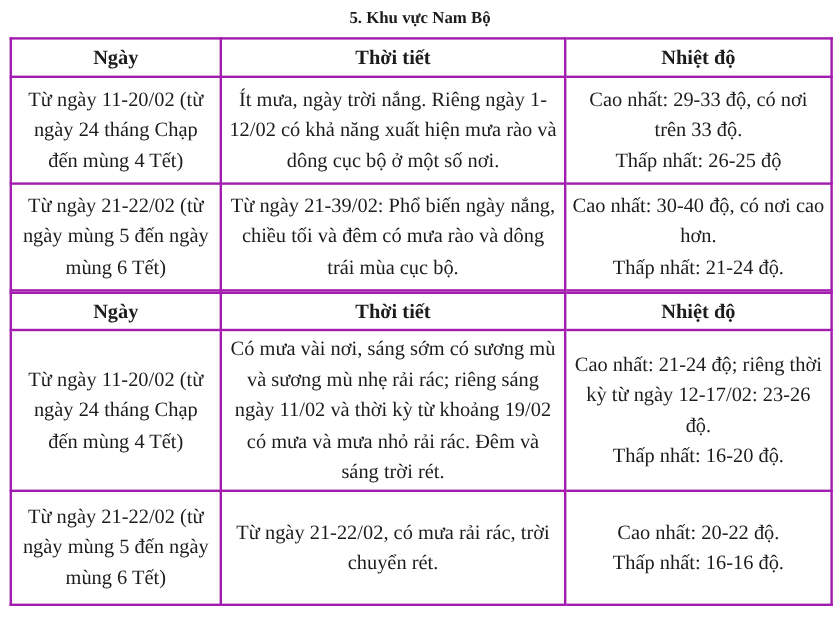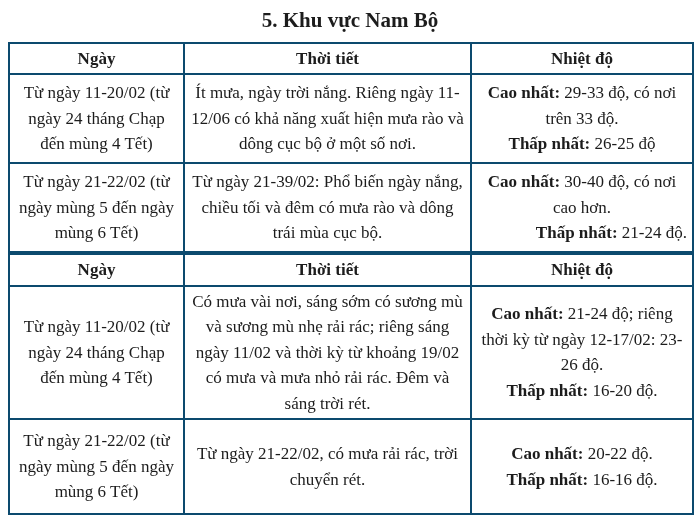--- a/index.html
+++ b/index.html
@@ -4,43 +4,43 @@
 <style>
   html,body { margin:0; padding:0; }
   body {
     width:700px; height:519px; overflow:hidden;
     background:#ffffff; color:#1c1c1c;
     font-family:"Liberation Serif","DejaVu Serif",serif;
     font-size:17px; line-height:1.5;
   }
   .page { padding:3px 8px 0 8px; }
   .section-title {
-    text-align:center; font-weight:bold; font-size:21px;
+    text-align:center; font-weight:bold; font-size:14px;
     margin:2px 0 5px 0;
   }
   table {
     width:684px; border-collapse:collapse; table-layout:fixed;
   }
   col.c-day { width:175px; }
   col.c-weather { width:287px; }
   col.c-temp { width:222px; }
   th, td {
-    border:2px solid #0c4a6e;
+    border:2px solid #a21caf;
     padding:2px 5px;
     text-align:center; vertical-align:middle;
     font-weight:normal;
   }
   th { font-weight:bold; height:24px; }
   .t1 .r1 td { height:83px; }
   .t1 .r2 td { height:83px; }
   .t2 .r1 td { height:121px; }
   .t2 .r2 td { height:89px; }
   .temp p { margin:0; }
-  .temp .b { font-weight:bold; }
-  .flush-left { text-align:right; }
+  .temp .b { font-weight:normal; }
+  .flush-left { text-align:center; }
 </style>
 </head>
 <body>
 
 <div class="page">
 
   <div class="section-title">5. Khu vực Nam Bộ</div>
 
   <table class="t1">
     <colgroup>
@@ -49,21 +49,21 @@
         <col class="c-temp">
       </colgroup>
     <tbody>
         <tr>
       <th>Ngày</th>
       <th>Thời tiết</th>
       <th>Nhiệt độ</th>
     </tr>
     <tr class="r1">
       <td>Từ ngày 11-20/02 (từ ngày 24 tháng Chạp đến mùng 4 Tết)</td>
-      <td>Ít mưa, ngày trời nắng. Riêng ngày 11-12/06 có khả năng xuất hiện mưa rào và dông cục bộ ở một số nơi.</td>
+      <td>Ít mưa, ngày trời nắng. Riêng ngày 1-12/02 có khả năng xuất hiện mưa rào và dông cục bộ ở một số nơi.</td>
       <td class="temp">
         <p><span class="b">Cao nhất:</span><span> 29-33 độ, có nơi trên 33 độ.</span></p>
         <p><span class="b">Thấp nhất:</span><span> 26-25 độ</span></p>
       </td>
     </tr>
     <tr class="r2">
       <td>Từ ngày 21-22/02 (từ ngày mùng 5 đến ngày mùng 6 Tết)</td>
       <td>Từ ngày 21-39/02: Phổ biến ngày nắng, chiều tối và đêm có mưa rào và dông trái mùa cục bộ.</td>
       <td class="temp">
         <p><span class="b">Cao nhất:</span><span> 30-40 độ, có nơi cao hơn.</span></p>

